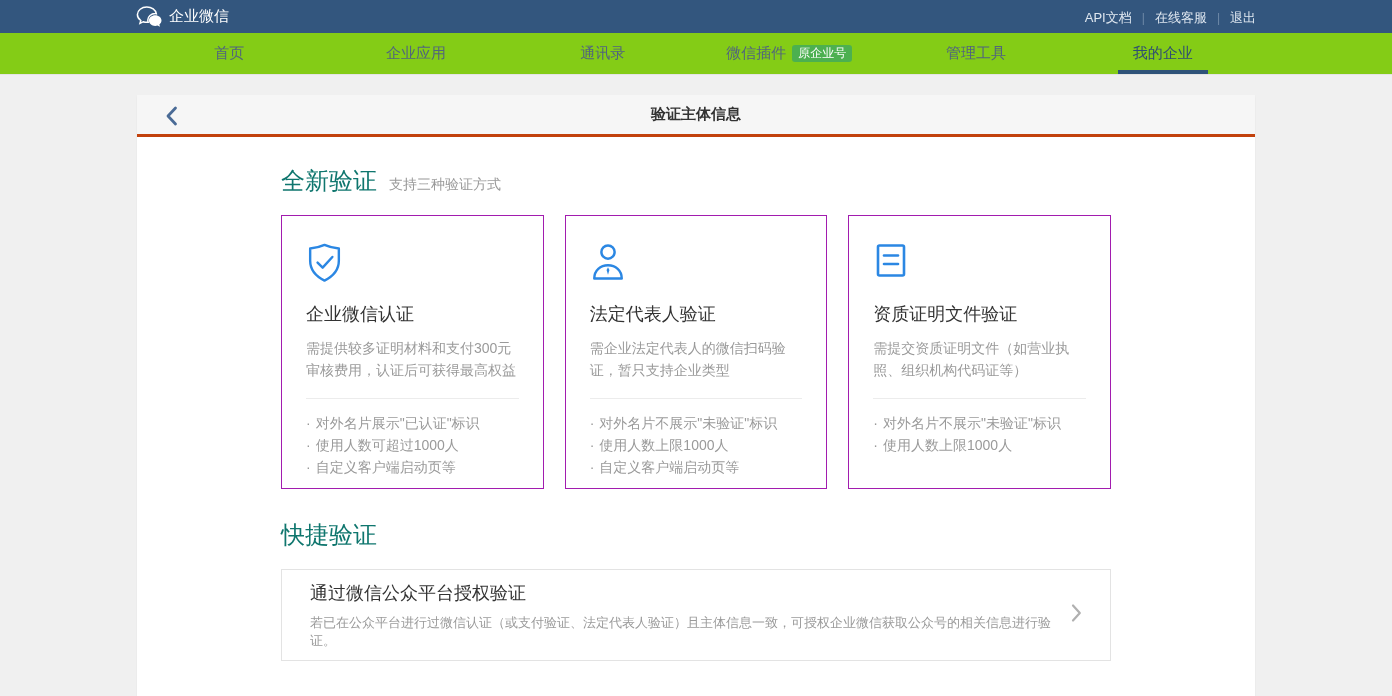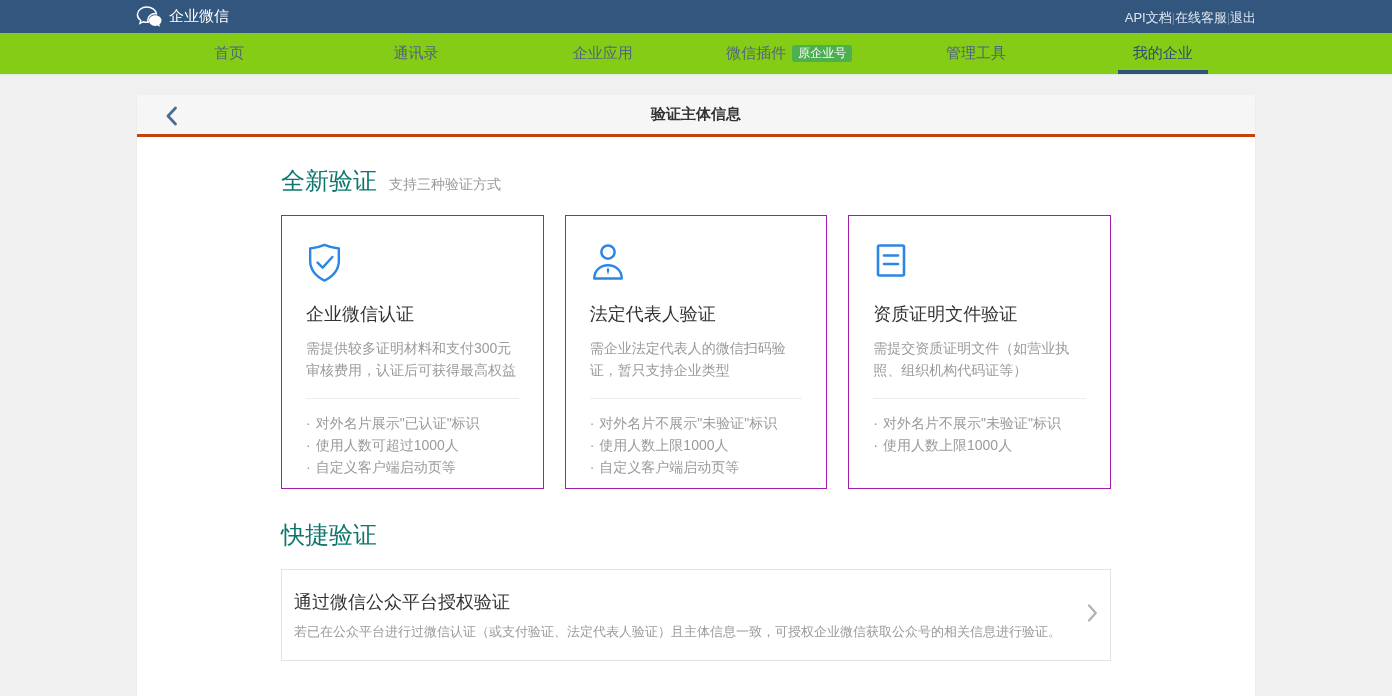--- a/index.html
+++ b/index.html
@@ -6,21 +6,21 @@
   html,body { width:1392px; height:696px; overflow:hidden;
     font-family:"Liberation Sans","DejaVu Sans",sans-serif;
     background:#f0f0f0; color:#333; }
 
   
   .topbar { height:33px; background:#33567e; display:flex; align-items:center; }
   .topbar-inner { width:1120px; margin:0 auto; display:flex; align-items:flex-end;
     justify-content:space-between; }
   .brand { display:flex; align-items:center; gap:7px; color:#fff; font-size:15px; }
   .brand svg { display:block; }
-  .toplinks { display:flex; align-items:center; font-size:13px; color:#dfe7f0; }
+  .toplinks { display:flex; align-items:center; gap:10px; font-size:13px; color:#dfe7f0; }
   .toplinks a { color:#dfe7f0; text-decoration:none; cursor:pointer; }
   .topsep { color:#6e89a7; font-size:12px; }
 
   
   .nav { height:42px; background:#84cc16; border-bottom:1px solid #e4e4e4; }
   .nav-inner { width:1120px; margin:0 auto; height:100%; display:flex; }
   .nav-tab { flex:1; position:relative; display:flex; align-items:center;
     justify-content:center; font-size:15px; color:#51657d; cursor:pointer; }
   .nav-tab.active { color:#2f4d73; }
   .nav-tab.active .underline { position:absolute; bottom:0; left:50%;
@@ -51,21 +51,21 @@
   .vcard .desc { margin-top:11px; font-size:14px; line-height:22px; color:#9a9a9a;
     height:44px; }
   .vcard .divider { margin-top:17px; border:none; border-top:1px solid #ececec; }
   .vcard ul { margin-top:13px; list-style:none; }
   .vcard ul li { font-size:14px; line-height:22px; color:#9a9a9a; }
   .vcard ul li::before { content:"·"; margin-right:5px; color:#9a9a9a; }
 
   
   .quick-head { margin-top:30px; }
   .qcard { margin-top:18px; width:830px; height:92px; border:1px solid #e3e3e3;
-    background:#fff; padding:20px 12px; display:flex; align-items:center;
+    background:#fff; padding:20px 28px; display:flex; align-items:center;
     justify-content:space-between; cursor:pointer; }
   .qcard h3 { font-size:18px; font-weight:400; color:#333; }
   .qcard .desc { margin-top:9px; font-size:13px; color:#9a9a9a; }
   .qcard .chev { flex:0 0 auto; margin-left:18px; }
 </style>
 </head>
 <body>
 
 <div class="topbar">
   <div class="topbar-inner">
@@ -87,24 +87,24 @@
     </div>
   </div>
 </div>
 
 <div class="nav">
   <div class="nav-inner">
     <div class="nav-tab">
       <span>首页</span>
     </div>
     <div class="nav-tab">
+      <span>企业应用</span>
+    </div>
+    <div class="nav-tab">
       <span>通讯录</span>
-    </div>
-    <div class="nav-tab">
-      <span>企业应用</span>
     </div>
     <div class="nav-tab">
       <span>微信插件</span>
       <span class="badge">原企业号</span>
     </div>
     <div class="nav-tab">
       <span>管理工具</span>
     </div>
     <div class="nav-tab active">
       <span>我的企业</span>

